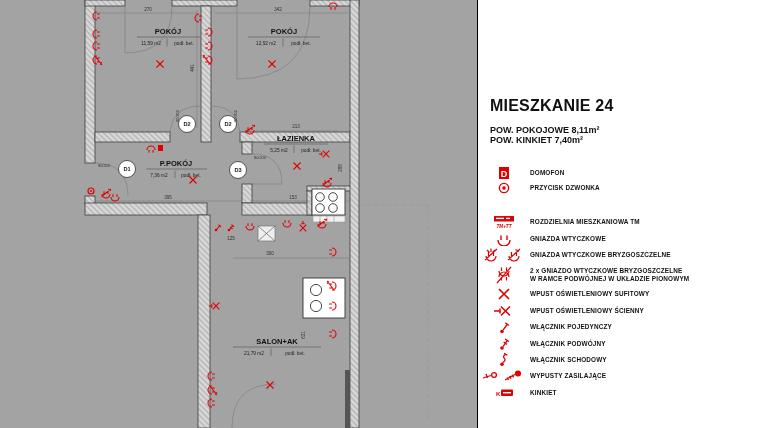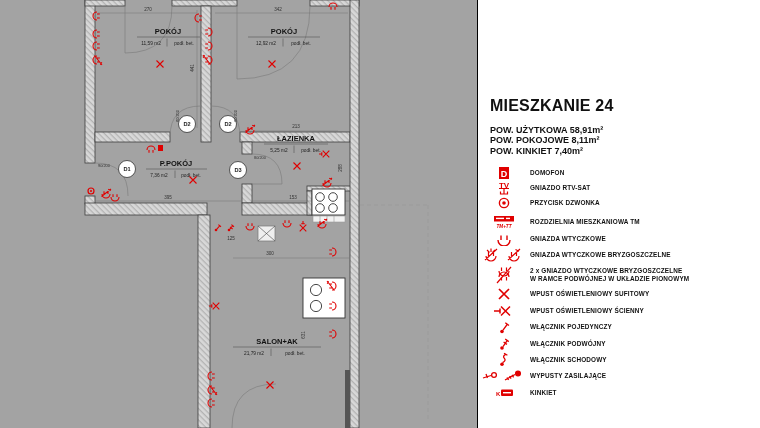--- a/index.html
+++ b/index.html
@@ -262,43 +262,33 @@
 
   <div class="hline" style="left:478px;top:55px"></div>
   <div class="hline" style="left:478px;top:163px"></div>
   <div class="hline" style="left:478px;top:211px"></div>
   <div class="hline" style="left:478px;top:421px"></div>
 
   <div id="panel">
     <div id="titleblock">
       <div class="tb-title">MIESZKANIE 24</div>
       <div class="tb-gap"></div>
-      <div class="tb-pow">POW. UŻYTKOWA 58,91m²</div>
       <div class="tb-pow">POW. POKOJOWE 8,11m²</div>
       <div class="tb-pow">POW. KINKIET 7,40m²</div>
     </div>
 
     <div id="legend1">
       <div class="lrow">
         <span class="licon">
           <svg width="34" height="14" viewBox="0 0 34 14">
               <rect x="12" y="1" width="10" height="12" fill="#e00000"></rect>
               <text x="17" y="10.6" font-size="9" font-weight="bold" fill="#fff" text-anchor="middle">D</text>
             </svg>
         </span>
           <span class="llabel">DOMOFON</span>
-      </div>
-      <div class="lrow">
-        <span class="licon">
-          <svg width="34" height="15" viewBox="0 0 34 15">
-              <text x="17" y="7" font-size="8" font-weight="bold" fill="#e00000" text-anchor="middle">TV</text>
-              <path d="M12,7.5 H22 M17,7.5 V13 M13.5,10.5 v2.5 h7 v-2.5" fill="none" stroke="#e00000" stroke-width="1.2"></path>
-            </svg>
-        </span>
-          <span class="llabel">GNIAZDO RTV-SAT</span>
       </div>
       <div class="lrow">
         <span class="licon">
           <svg width="34" height="14" viewBox="0 0 34 14">
               <circle cx="17" cy="7" r="4.6" fill="none" stroke="#e00000" stroke-width="1.4"></circle>
               <circle cx="17" cy="7" r="1.8" fill="#e00000"></circle>
             </svg>
         </span>
           <span class="llabel">PRZYCISK DZWONKA</span>
       </div>

